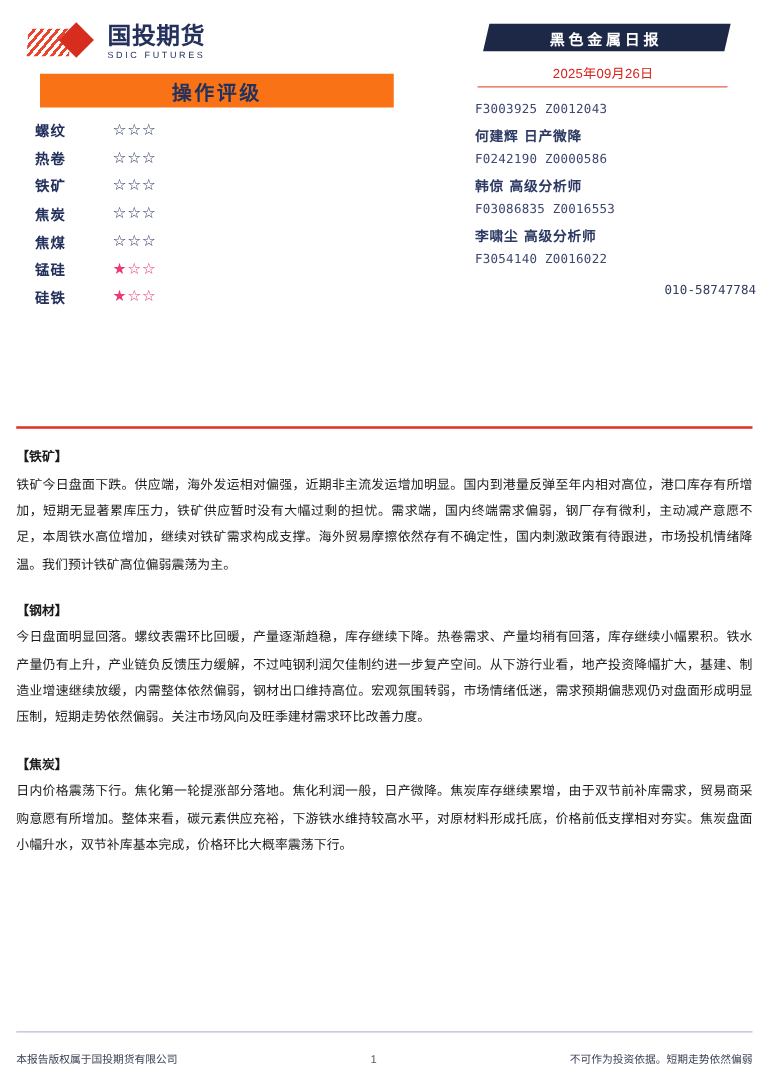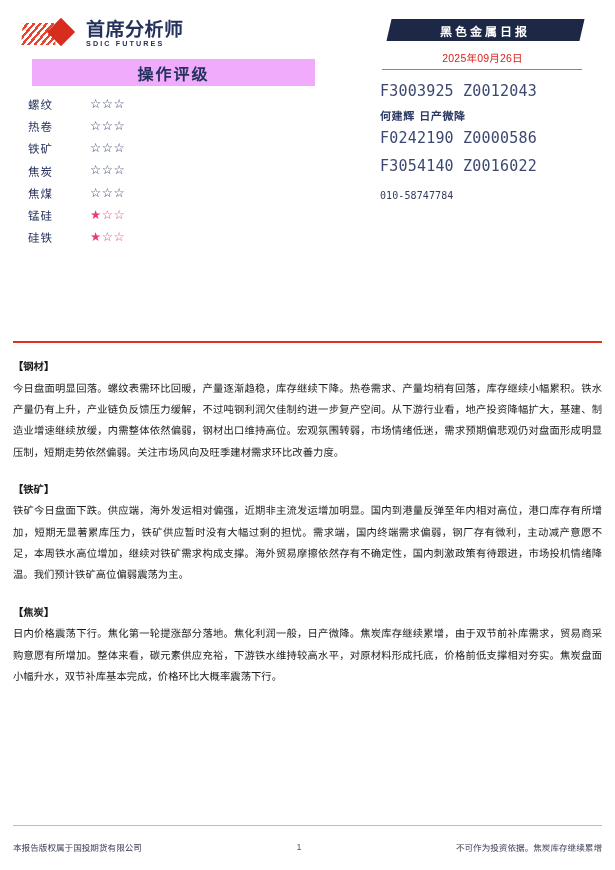--- a/index.html
+++ b/index.html
@@ -82,35 +82,35 @@
     font-family: "DejaVu Sans", sans-serif;
     font-size: 19px;
     font-weight: bold;
     color: #24315c;
     letter-spacing: 0.5px;
     display: block;
   }
   .logo-en {
     font-family: "Liberation Sans", sans-serif;
     font-size: 7.2px;
-    font-weight: bold;
+    font-weight: normal;
     color: #24315c;
     letter-spacing: 2.1px;
     display: block;
     margin-top: 1px;
   }
 
   
   .rating-band {
     position: absolute;
     left: 32px;
     top: 59px;
     width: 283px;
     height: 27px;
-    background: #f0abfc;
+    background: #f97316;
     display: flex;
     align-items: center;
     justify-content: center;
   }
   .rating-band-text {
     font-family: "DejaVu Serif", serif;
     font-size: 16px;
     font-weight: bold;
     color: #24315c;
     letter-spacing: 2px;
@@ -125,21 +125,21 @@
   }
   .rating-row {
     display: flex;
     align-items: center;
     height: 22.2px;
   }
   .rating-name {
     width: 62px;
     font-family: "DejaVu Serif", serif;
     font-size: 11.5px;
-    font-weight: normal;
+    font-weight: bold;
     color: #24315c;
     letter-spacing: 1px;
   }
   .rating-stars {
     font-family: "DejaVu Sans", sans-serif;
     font-size: 12.5px;
     letter-spacing: 0.5px;
     line-height: 1;
   }
   .rating-stars.neutral { color: #2d3a63; }
@@ -199,36 +199,37 @@
   .analyst-name {
     font-family: "DejaVu Serif", serif;
     font-size: 11px;
     font-weight: bold;
     color: #2d3a63;
     letter-spacing: 0.6px;
     line-height: 1.35;
   }
   .analyst-license {
     font-family: "DejaVu Sans Mono", monospace;
-    font-size: 15px;
+    font-size: 10px;
     color: #3c4870;
     letter-spacing: 0.2px;
     margin-top: 3px;
     line-height: 1.35;
   }
 
   .contact {
     margin-top: 9px;
   }
   .contact-line {
     font-family: "DejaVu Sans Mono", monospace;
     font-size: 10px;
     color: #333c5e;
     letter-spacing: 0.1px;
     line-height: 1.9;
+    text-align: right;
   }
 
   
   .header-rule {
     position: absolute;
     left: 13px;
     top: 341px;
     width: 589px;
     height: 1.6px;
     background: #e0301e;
@@ -298,21 +299,21 @@
   <div class="header">
 
     <div class="header-left">
 
       <div class="logo-row">
         <div class="logo-mark">
           <div class="logo-stripes"></div>
           <div class="logo-diamond"></div>
         </div>
         <div class="logo-text">
-          <span class="logo-cn">首席分析师</span>
+          <span class="logo-cn">国投期货</span>
           <span class="logo-en">SDIC FUTURES</span>
         </div>
       </div>
 
       <div class="rating-band">
         <span class="rating-band-text">操作评级</span>
       </div>
 
       <div class="rating-list">
           <div class="rating-row">
@@ -358,48 +359,53 @@
 
       <div class="analysts">
           <div class="analyst">
             <div class="analyst-license">F3003925  Z0012043</div>
           </div>
           <div class="analyst">
             <div class="analyst-name">何建辉  日产微降</div>
             <div class="analyst-license">F0242190  Z0000586</div>
           </div>
           <div class="analyst">
+            <div class="analyst-name">韩倞  高级分析师</div>
+            <div class="analyst-license">F03086835  Z0016553</div>
+          </div>
+          <div class="analyst">
+            <div class="analyst-name">李啸尘  高级分析师</div>
             <div class="analyst-license">F3054140  Z0016022</div>
           </div>
         </div>
 
       <div class="contact">
         <div class="contact-line">010-58747784</div>
       </div>
 
     </div>
 
     <div class="header-rule"></div>
   </div>
 
   <div class="content">
+      <div class="section">
+        <div class="section-title">【铁矿】</div>
+        <div class="section-body">铁矿今日盘面下跌。供应端，海外发运相对偏强，近期非主流发运增加明显。国内到港量反弹至年内相对高位，港口库存有所增加，短期无显著累库压力，铁矿供应暂时没有大幅过剩的担忧。需求端，国内终端需求偏弱，钢厂存有微利，主动减产意愿不足，本周铁水高位增加，继续对铁矿需求构成支撑。海外贸易摩擦依然存有不确定性，国内刺激政策有待跟进，市场投机情绪降温。我们预计铁矿高位偏弱震荡为主。</div>
+      </div>
       <div class="section">
         <div class="section-title">【钢材】</div>
         <div class="section-body">今日盘面明显回落。螺纹表需环比回暖，产量逐渐趋稳，库存继续下降。热卷需求、产量均稍有回落，库存继续小幅累积。铁水产量仍有上升，产业链负反馈压力缓解，不过吨钢利润欠佳制约进一步复产空间。从下游行业看，地产投资降幅扩大，基建、制造业增速继续放缓，内需整体依然偏弱，钢材出口维持高位。宏观氛围转弱，市场情绪低迷，需求预期偏悲观仍对盘面形成明显压制，短期走势依然偏弱。关注市场风向及旺季建材需求环比改善力度。</div>
-      </div>
-      <div class="section">
-        <div class="section-title">【铁矿】</div>
-        <div class="section-body">铁矿今日盘面下跌。供应端，海外发运相对偏强，近期非主流发运增加明显。国内到港量反弹至年内相对高位，港口库存有所增加，短期无显著累库压力，铁矿供应暂时没有大幅过剩的担忧。需求端，国内终端需求偏弱，钢厂存有微利，主动减产意愿不足，本周铁水高位增加，继续对铁矿需求构成支撑。海外贸易摩擦依然存有不确定性，国内刺激政策有待跟进，市场投机情绪降温。我们预计铁矿高位偏弱震荡为主。</div>
       </div>
       <div class="section">
         <div class="section-title">【焦炭】</div>
         <div class="section-body">日内价格震荡下行。焦化第一轮提涨部分落地。焦化利润一般，日产微降。焦炭库存继续累增，由于双节前补库需求，贸易商采购意愿有所增加。整体来看，碳元素供应充裕，下游铁水维持较高水平，对原材料形成托底，价格前低支撑相对夯实。焦炭盘面小幅升水，双节补库基本完成，价格环比大概率震荡下行。</div>
       </div>
     </div>
 
   <div class="footer-rule"></div>
   <div class="footer">
     <span>本报告版权属于国投期货有限公司</span>
     <span class="footer-center">1</span>
-    <span>不可作为投资依据。焦炭库存继续累增</span>
+    <span>不可作为投资依据。短期走势依然偏弱</span>
   </div>
 
 </div>
 
 </body></html>

